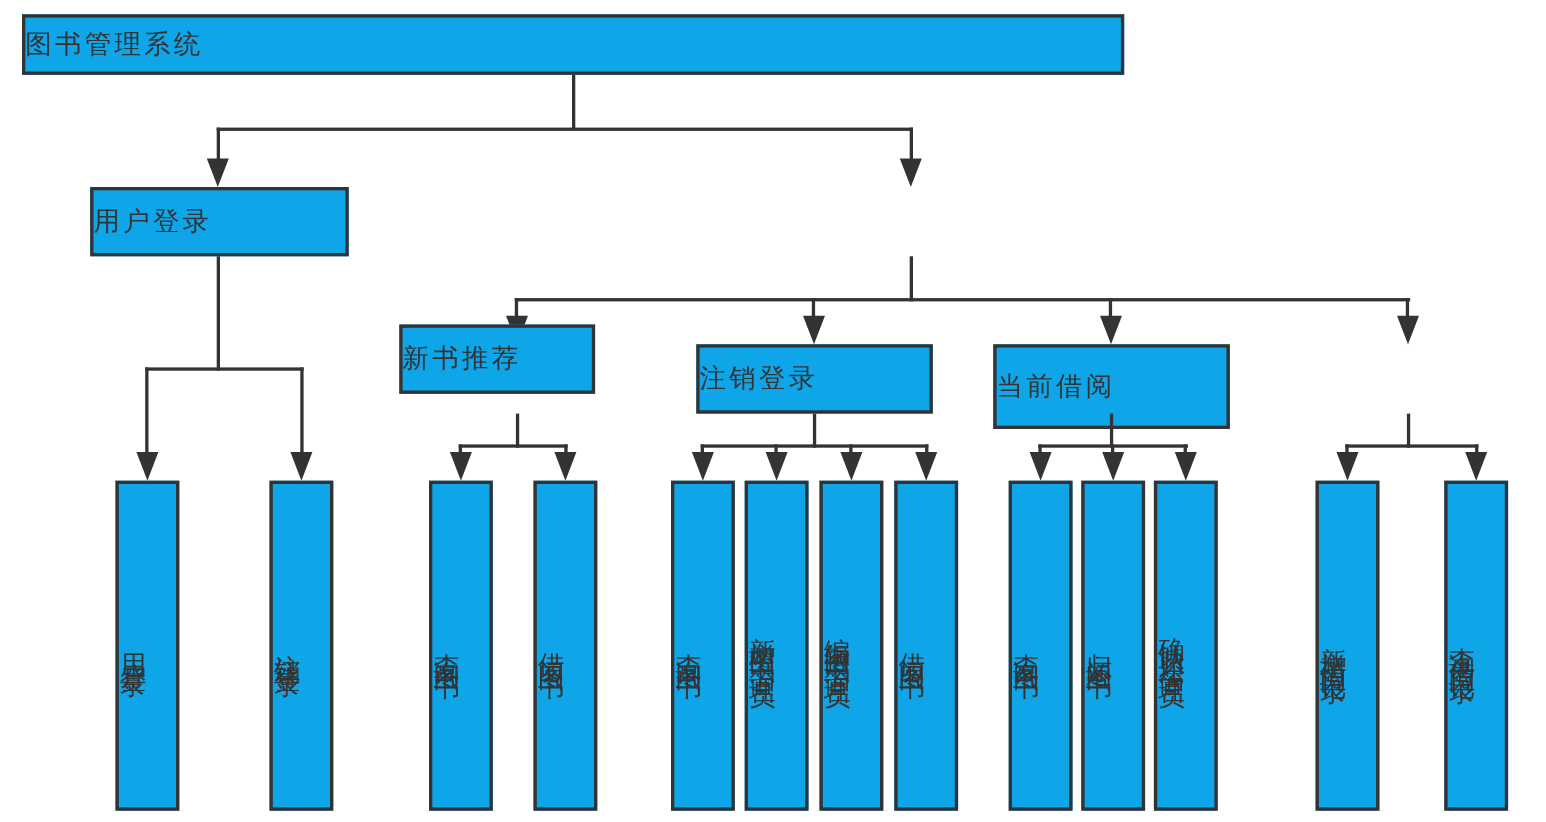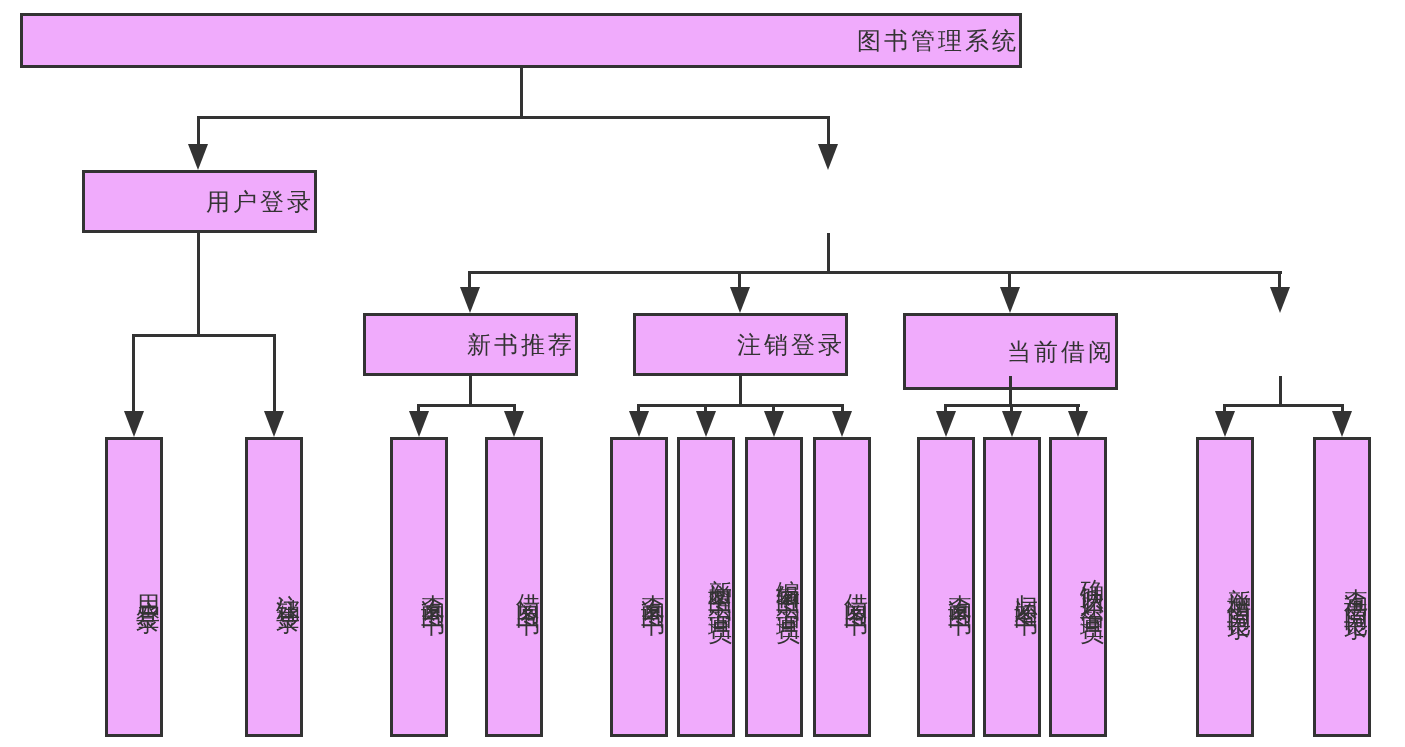--- a/index.html
+++ b/index.html
@@ -10,26 +10,26 @@
   .canvas {
     position: relative;
     width: 1405px;
     height: 747px;
     background: #ffffff;
     font-family: "Liberation Sans", "DejaVu Sans", sans-serif;
     overflow: hidden;
   }
   .box {
     position: absolute;
-    background: #f0abfc;
+    background: #0ea5e9;
     border: 3px solid #333333;
     box-sizing: border-box;
     display: flex;
     align-items: center;
-    justify-content: flex-end;
+    justify-content: flex-start;
     color: #333333;
   }
   .box .lbl {
     font-size: 24px;
     letter-spacing: 3px;
     white-space: nowrap;
     line-height: 1;
   }
   .box .vlbl {
     writing-mode: vertical-rl;
@@ -97,21 +97,21 @@
   <div class="hline" style="left:468px;top:271px;width:814px"></div>
   <div class="vline" style="left:468px;top:271px;height:20px"></div>
   <div class="arrow" style="left:460px;top:287px"></div>
   <div class="vline" style="left:738px;top:271px;height:20px"></div>
   <div class="arrow" style="left:730px;top:287px"></div>
   <div class="vline" style="left:1008px;top:271px;height:20px"></div>
   <div class="arrow" style="left:1000px;top:287px"></div>
   <div class="vline" style="left:1278px;top:271px;height:20px"></div>
   <div class="arrow" style="left:1270px;top:287px"></div>
 
-  <div class="box" style="left:363px;top:313px;width:215px;height:63px">
+  <div class="box" style="left:363px;top:295px;width:178px;height:63px">
     <span class="lbl">新书推荐</span>
   </div>
   <div class="box" style="left:633px;top:313px;width:215px;height:63px">
     <span class="lbl">注销登录</span>
   </div>
   <div class="box" style="left:903px;top:313px;width:215px;height:77px">
     <span class="lbl">当前借阅</span>
   </div>
 
   <div class="vline" style="left:469px;top:376px;height:31px"></div>

